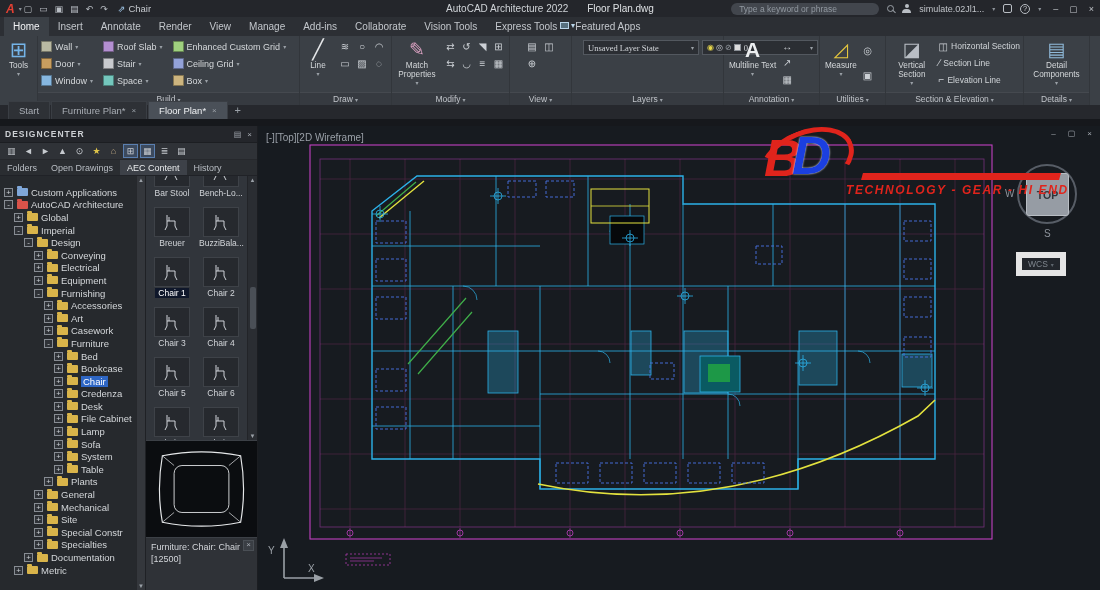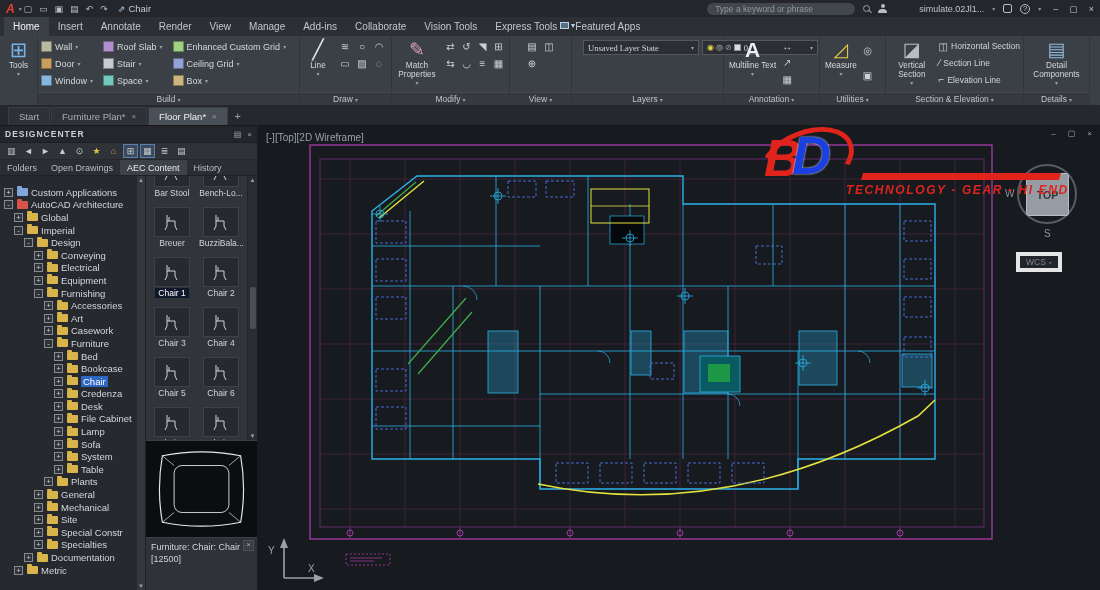--- a/index.html
+++ b/index.html
@@ -16,21 +16,21 @@
   .tb-center { position:absolute; left:0; right:0; text-align:center; font-size:10px; color:#cfd3d7; pointer-events:none; }
   .tb-center .doc { margin-left:16px; color:#dde0e3; }
   .tb-right { margin-left:auto; display:flex; align-items:center; gap:8px; padding-right:6px; z-index:2; }
   .searchpill { width:148px; height:12px; background:#42464d; border:none; border-radius:6px; color:#b4b9bf; font-size:8.5px; padding:0 8px; font-family:"Liberation Sans",sans-serif; }
   .searchpill::placeholder { color:#9299a1; }
   .mag { width:7px; height:7px; border:1.3px solid #9aa0a7; border-radius:50%; position:relative; }
   .mag::after { content:""; position:absolute; width:4px; height:1.3px; background:#9aa0a7; transform:rotate(45deg); right:-3px; bottom:-1px; }
   .usr { width:9px; height:9px; position:relative; }
   .usr::before { content:""; position:absolute; width:4px; height:4px; border-radius:50%; background:#b9bec4; top:0; left:2.5px; }
   .usr::after { content:""; position:absolute; width:9px; height:4px; border-radius:4px 4px 0 0; background:#b9bec4; bottom:0; }
-  .uname { color:#c0c4c9; font-size:9px;margin-left:24px; }
+  .uname { color:#c0c4c9; font-size:9px; }
   .chev-s { color:#8d939a; font-size:6px; }
   .store-ic { width:9px; height:9px; border:1px solid #b9bec4; border-radius:2px; }
   .help-ic { width:10px; height:10px; border:1px solid #b9bec4; border-radius:50%; color:#c6cacf; font-size:7.5px; display:flex; align-items:center; justify-content:center; }
   .winbtns { display:flex; gap:11px; margin-left:4px; color:#c0c4c9; font-size:9px; }
 
   
   #tabrow { position:absolute; left:0; top:17px; width:1100px; height:19px; background:#2c2f34; display:flex; align-items:stretch; padding-left:4px; }
   .rtab { padding:0 9px; font-size:10px; color:#c3c7cc; display:flex; align-items:center; }
   .rtab.active { background:#3b4046; color:#f1f2f4; }
   .rtoggle { margin-left:8px; align-self:center; display:flex; align-items:center; gap:2px; color:#b9d4e8; font-size:8px; }
@@ -73,21 +73,21 @@
   .ldrop::after { content:"▾"; font-size:6px; color:#9aa0a7; margin-left:auto; }
   .ldrop .sico { font-size:8px; }
   [data-name="layer-on-icon"]{color:#e6d64a} [data-name="layer-freeze-icon"]{color:#c8cdd3}
   [data-name="layer-lock-icon"]{color:#9aa0a7}
   [data-name="layer-color-icon"]{width:7px;height:7px;background:#dcdcdc;border:1px solid #8a8f96;}
   .seccol { display:flex; flex-direction:column; justify-content:space-around; height:50px; }
   .srow { display:flex; align-items:center; gap:3px; font-size:8.5px; color:#d0d4d8; white-space:nowrap; }
   .acol { display:flex; flex-direction:column; justify-content:space-around; height:50px; }
 
   
-  #filetabs { position:absolute; left:0; top:105px; width:1100px; height:20px; background:#26282d; display:flex; align-items:flex-end; padding-left:8px; gap:1px; }
+  #filetabs { position:absolute; left:0; top:105px; width:1100px; height:14px; background:#26282d; display:flex; align-items:flex-end; padding-left:8px; gap:1px; }
   .ftab { height:18px; display:flex; align-items:center; gap:6px; padding:0 10px; font-size:9.5px; color:#a8adb4; background:#2e3136; border:1px solid #3a3e44; border-bottom:none; }
   .ftab.active { background:#4a5058; color:#eef0f2; }
   .ftab .x { display:none; color:#9aa0a7; font-size:8px; }
   .ftab.closable .x { display:inline; }
   .newtab { height:18px; width:18px; display:flex; align-items:center; justify-content:center; color:#9aa0a7; font-size:11px; }
 
   
   #main { position:absolute; left:0; top:126px; width:1100px; height:464px; display:flex; }
 
   
@@ -129,21 +129,21 @@
   
   #canvas { position:relative; flex:1; background:#171b20; overflow:hidden; }
   #floorplan { position:absolute; inset:0; }
   .vp-controls { position:absolute; left:8px; top:6px; font-size:10px; color:#9aa0a8; z-index:10; }
   .cv-winbtns { position:absolute; right:8px; top:3px; display:flex; gap:12px; font-size:8px; color:#a6abb2; z-index:10; }
   .viewcube { position:absolute; left:746px; top:30px; width:88px; height:92px; z-index:5; }
   .vc-ring { position:absolute; left:13px; top:8px; width:60px; height:60px; border:2px solid #575d66; border-radius:50%; }
   .vc-face { position:absolute; left:22px; top:17px; width:43px; height:43px; background:#969ca4; border:1px solid #b8bdc3; border-radius:3px; color:#30343a; font-weight:bold; font-size:10.5px; display:flex; align-items:center; justify-content:center; }
   .vc-w { position:absolute; left:1px; top:32px; color:#8d939b; font-size:10px; }
   .vc-s { position:absolute; left:40px; top:72px; color:#8d939b; font-size:10px; }
-  .wcs-chip { position:absolute; left:758px; top:126px; padding:1px 6px; border:4px solid #e5e5e5; background:#22262c; color:#7f868e; font-size:8.5px; z-index:5; }
+  .wcs-chip { position:absolute; left:758px; top:126px; padding:1px 6px; border:6px solid #e5e5e5; background:#22262c; color:#7f868e; font-size:8.5px; z-index:5; }
   .wcs-chip::after { content:"▾"; font-size:6px; margin-left:3px; color:#5f666e; }
 
   
   .wm { position:absolute; left:500px; top:0; width:340px; height:76px; z-index:30; }
   .wm-logo { position:absolute; left:0; top:0; width:104px; height:74px; font-style:italic; font-weight:bold; }
   .wm-b { position:absolute; left:6px; top:6px; font-size:52px; color:#e0241c; line-height:1; }
   .wm-d { position:absolute; left:34px; top:2px; font-size:54px; color:#1b3fe0; line-height:1; text-shadow:0 0 2px #fff; }
   .wm-arc { position:absolute; left:0px; top:4px; width:98px; height:62px; border:5px solid transparent; border-top-color:#e0241c; border-right-color:#e0241c; border-radius:50%; transform:rotate(-22deg); }
   .wm-brand { position:absolute; left:96px; top:4px; font-size:36px; font-weight:bold; font-style:italic; color:#1636e8; -webkit-text-stroke:1.2px #ffffff; letter-spacing:0.5px; white-space:nowrap; }
   .wm-bar { position:absolute; left:104px; top:47px; width:198px; height:7px; background:#e0241c; transform:skewX(-15deg); }
@@ -160,20 +160,24 @@
   <span class="qi" data-name="new-file-icon">▢</span>
       <span class="qi" data-name="open-file-icon">▭</span>
       <span class="qi" data-name="save-icon">▣</span>
       <span class="qi" data-name="print-icon">▤</span>
       <span class="qi" data-name="undo-icon">↶</span>
       <span class="qi" data-name="redo-icon">↷</span>
     </div>
   <div class="share" data-name="share-button">
     <span class="share-ic" data-name="share-icon">⇗</span>
     <span data-name="share-label">Chair</span>
+  </div>
+  <div class="tb-center" data-name="window-title">
+    <span data-name="app-title">AutoCAD Architecture 2022</span>
+    <span class="doc" data-name="document-title">Floor Plan.dwg</span>
   </div>
   <div class="tb-right">
     <input class="searchpill" data-name="search-input" placeholder="Type a keyword or phrase" style="">
     <span class="mag" data-name="search-icon"></span>
     <span class="usr" data-name="user-icon"></span>
     <span class="uname" data-name="signed-in-user">simulate.02Jl1...</span>
     <span class="chev-s" data-name="chevron-down-icon">▾</span>
     <span class="store-ic" data-name="app-store-icon"></span>
     <span class="help-ic" data-name="help-icon">?</span>
     <span class="chev-s" data-name="chevron-down-icon">▾</span>

